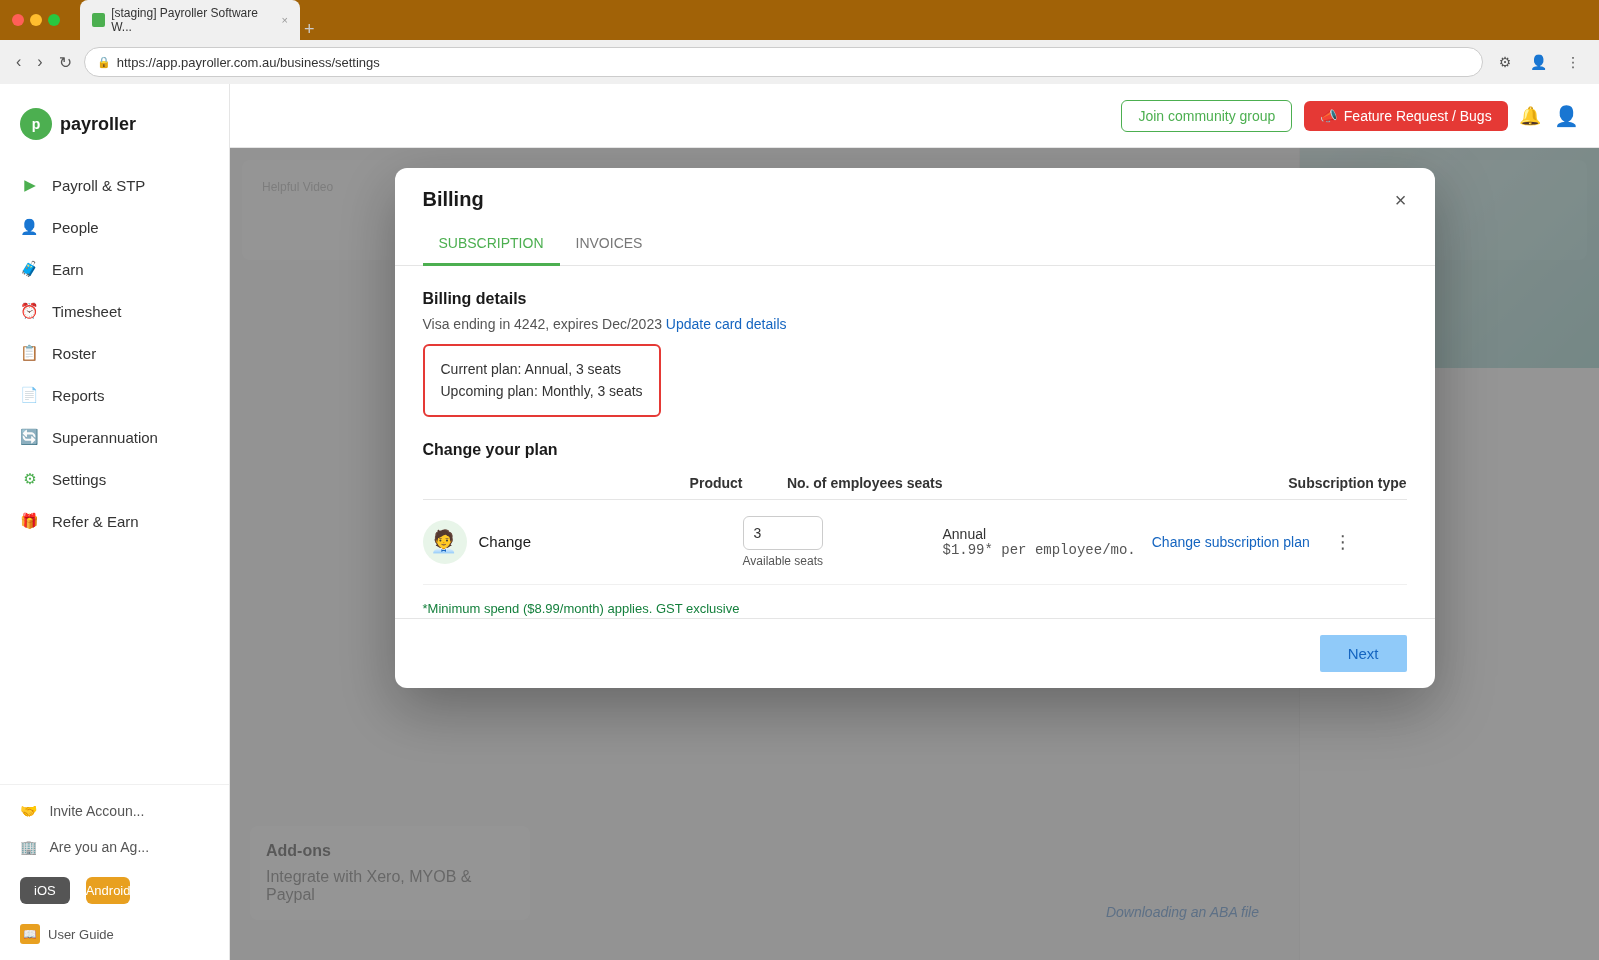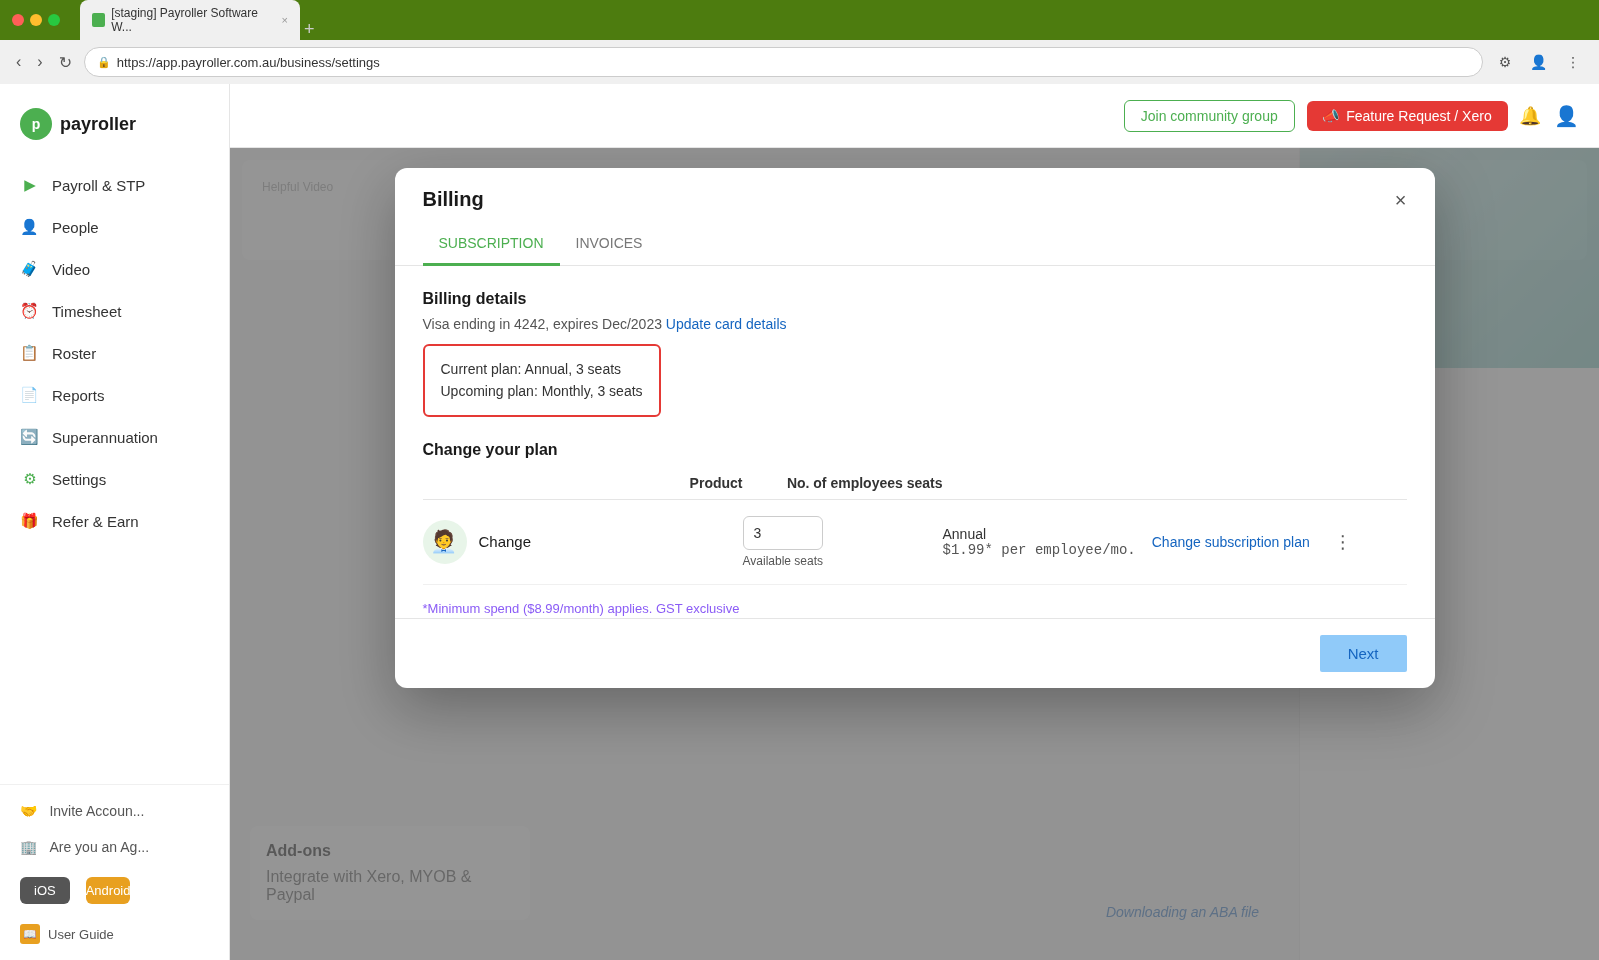--- a/index.html
+++ b/index.html
@@ -16,21 +16,21 @@
     .browser-chrome {
       background: #2c2c2c;
       width: 100%;
     }
     .browser-titlebar {
       height: 40px;
       display: flex;
       align-items: center;
       padding: 0 12px;
       gap: 8px;
-      background: #4d7c0f;
+      background: #a16207;
     }
     .traffic-lights {
       display: flex;
       gap: 6px;
       align-items: center;
     }
     .traffic-light {
       width: 12px;
       height: 12px;
       border-radius: 50%;
@@ -508,21 +508,21 @@
     .more-btn {
       background: none;
       border: none;
       cursor: pointer;
       color: #555;
       font-size: 18px;
       padding: 4px 8px;
     }
     .min-spend-note {
       font-size: 13px;
-      color: #8b5cf6;
+      color: #15803d;
       margin-top: 16px;
     }
 
     
     .modal-footer {
       padding: 16px 28px;
       display: flex;
       justify-content: flex-end;
       border-top: 1px solid #e5e5e5;
     }
@@ -583,21 +583,21 @@
       <div class="sidebar-item">
         <span class="item-icon">▶</span>
         <span class="item-label">Payroll &amp; STP</span>
       </div>
       <div class="sidebar-item">
         <span class="item-icon">👤</span>
         <span class="item-label">People</span>
       </div>
       <div class="sidebar-item">
         <span class="item-icon">🧳</span>
-        <span class="item-label">Video</span>
+        <span class="item-label">Earn</span>
       </div>
       <div class="sidebar-item">
         <span class="item-icon">⏰</span>
         <span class="item-label">Timesheet</span>
       </div>
       <div class="sidebar-item">
         <span class="item-icon">📋</span>
         <span class="item-label">Roster</span>
       </div>
       <div class="sidebar-item">
@@ -636,21 +636,21 @@
       </div>
     </div>
   </div>
 
   <div class="main-content">
 
     <div class="app-header">
       <button class="community-btn">Join community group</button>
       <button class="feature-btn">
         <span>📣</span>
-        <span>Feature Request / Xero</span>
+        <span>Feature Request / Bugs</span>
       </button>
       <button class="bell-btn">🔔</button>
       <button class="user-avatar-btn">👤</button>
     </div>
 
     <div class="page-content">
 
       <div style="opacity:0.4; padding: 0;">
         <div style="display:flex; gap:16px; margin-bottom:16px;">
           <div style="flex:1; background:white; border-radius:8px; padding:20px; height:100px;">
@@ -695,20 +695,21 @@
               <div class="plan-info-line">Upcoming plan: Monthly, 3 seats</div>
             </div>
 
             
             <div class="change-plan-title">Change your plan</div>
 
             
             <div class="plan-table-header">
               <div class="plan-table-col-header">Product</div>
               <div class="plan-table-col-header">No. of employees seats</div>
+              <div class="plan-table-col-header">Subscription type</div>
             </div>
 
             
             <div class="plan-table-row">
 
               <div class="product-cell">
                 <div class="product-avatar">🧑‍💼</div>
                 <span class="product-name">Change</span>
               </div>
 

